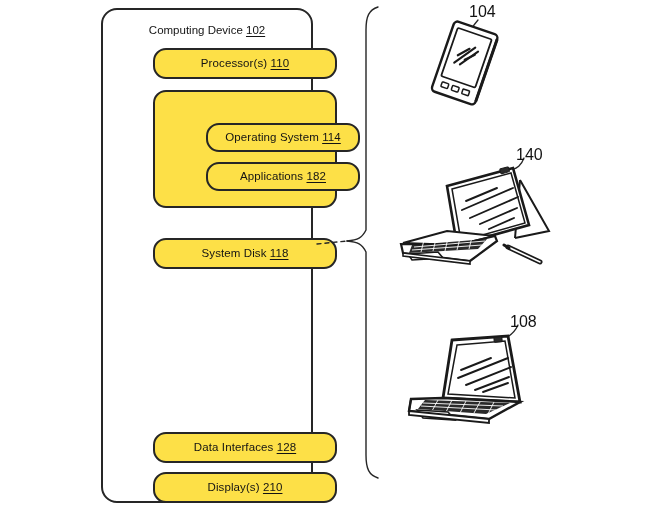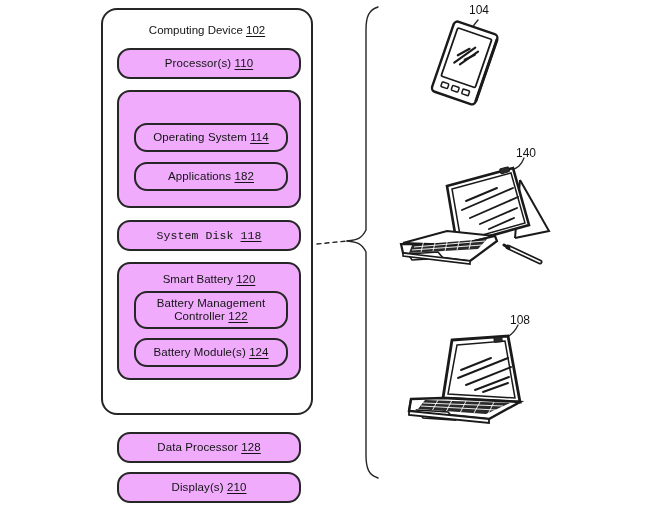--- a/index.html
+++ b/index.html
@@ -27,37 +27,38 @@
     width: 655px;
     height: 509px;
   }
 
   
   .panel {
     position: absolute;
     left: 101px;
     top: 8px;
     width: 212px;
-    height: 407px;
+    height: 495px;
     border: 2px solid #262626;
     border-radius: 16px;
     box-sizing: border-box;
     background: #ffffff;
   }
   .box {
     position: absolute;
     box-sizing: border-box;
     border: 2px solid #262626;
     border-radius: 13px;
-    background: #f0abfc;
+    background: #fde047;
     display: flex;
     align-items: center;
     justify-content: center;
     text-align: center;
     line-height: 1.16;
+    margin-left: 36px;
   }
   .box-label {
     font-size: 11.5px;
     color: #131313;
     letter-spacing: 0.1px;
     padding: 0 6px;
   }
   .panel-title {
     position: absolute;
     left: 0;
@@ -79,32 +80,32 @@
   .ref {
     text-decoration: underline;
     text-underline-offset: 1.5px;
   }
 
   
   #box-processor   { left: 14px; top: 38px;  width: 184px; height: 31px; }
   #group-memory    { left: 14px; top: 80px;  width: 184px; height: 118px; display:block; }
   #box-os          { left: 15px; top: 31px;  width: 154px; height: 29px; }
   #box-apps        { left: 15px; top: 70px;  width: 154px; height: 29px; }
-  #box-systemdisk  { left: 14px; top: 210px; width: 184px; height: 31px; font-family: Liberation Mono, monospace; }
+  #box-systemdisk  { left: 14px; top: 228px; width: 184px; height: 31px; }
   #group-battery   { left: 14px; top: 252px; width: 184px; height: 118px; display:block; }
   #box-bmc         { left: 15px; top: 27px;  width: 154px; height: 38px; }
   #box-modules     { left: 15px; top: 74px;  width: 154px; height: 29px; }
   #box-input       { left: 14px; top: 382px; width: 184px; height: 31px; }
   #box-datai       { left: 14px; top: 422px; width: 184px; height: 31px; }
   #box-display     { left: 14px; top: 462px; width: 184px; height: 31px; }
 
   
   .dev-ref {
     position: absolute;
-    font-size: 12px;
+    font-size: 16px;
     color: #131313;
   }
   #ref-104 { left: 469px; top: 3px; }
   #ref-106 { left: 516px; top: 146px; }
   #ref-108 { left: 510px; top: 313px; }
 
   svg { display: block; }
 </style>
 </head>
 <body>
@@ -137,42 +138,25 @@
         </div>
       </div>
     </div>
 
     <div class="box" id="box-systemdisk">
       <div class="box-label">
         <span>System Disk </span><span class="ref">118</span>
       </div>
     </div>
 
-    <div class="box" id="group-battery">
-      <div class="group-title">
-        <span>Smart Battery </span><span class="ref">120</span>
-      </div>
-
-      <div class="box" id="box-bmc">
-        <div class="box-label">
-          <span>Battery Management Controller </span><span class="ref">122</span>
-        </div>
-      </div>
-
-      <div class="box" id="box-modules">
-        <div class="box-label">
-          <span>Battery Module(s) </span><span class="ref">124</span>
-        </div>
-      </div>
-    </div>
 
 
     <div class="box" id="box-datai">
       <div class="box-label">
-        <span>Data Processor </span><span class="ref">128</span>
+        <span>Data Interfaces </span><span class="ref">128</span>
       </div>
     </div>
 
     <div class="box" id="box-display">
       <div class="box-label">
         <span>Display(s) </span><span class="ref">210</span>
       </div>
     </div>
   </div>
 

